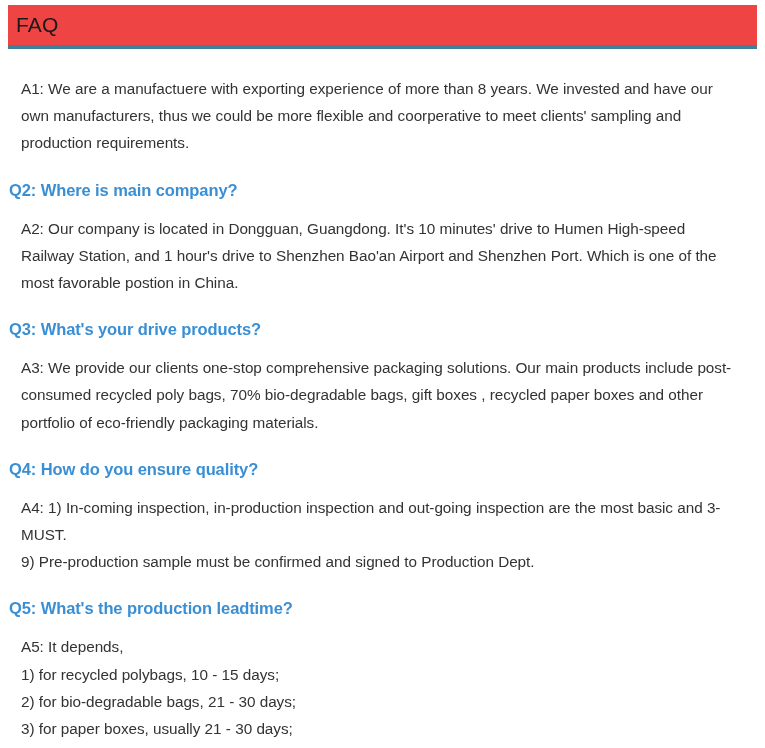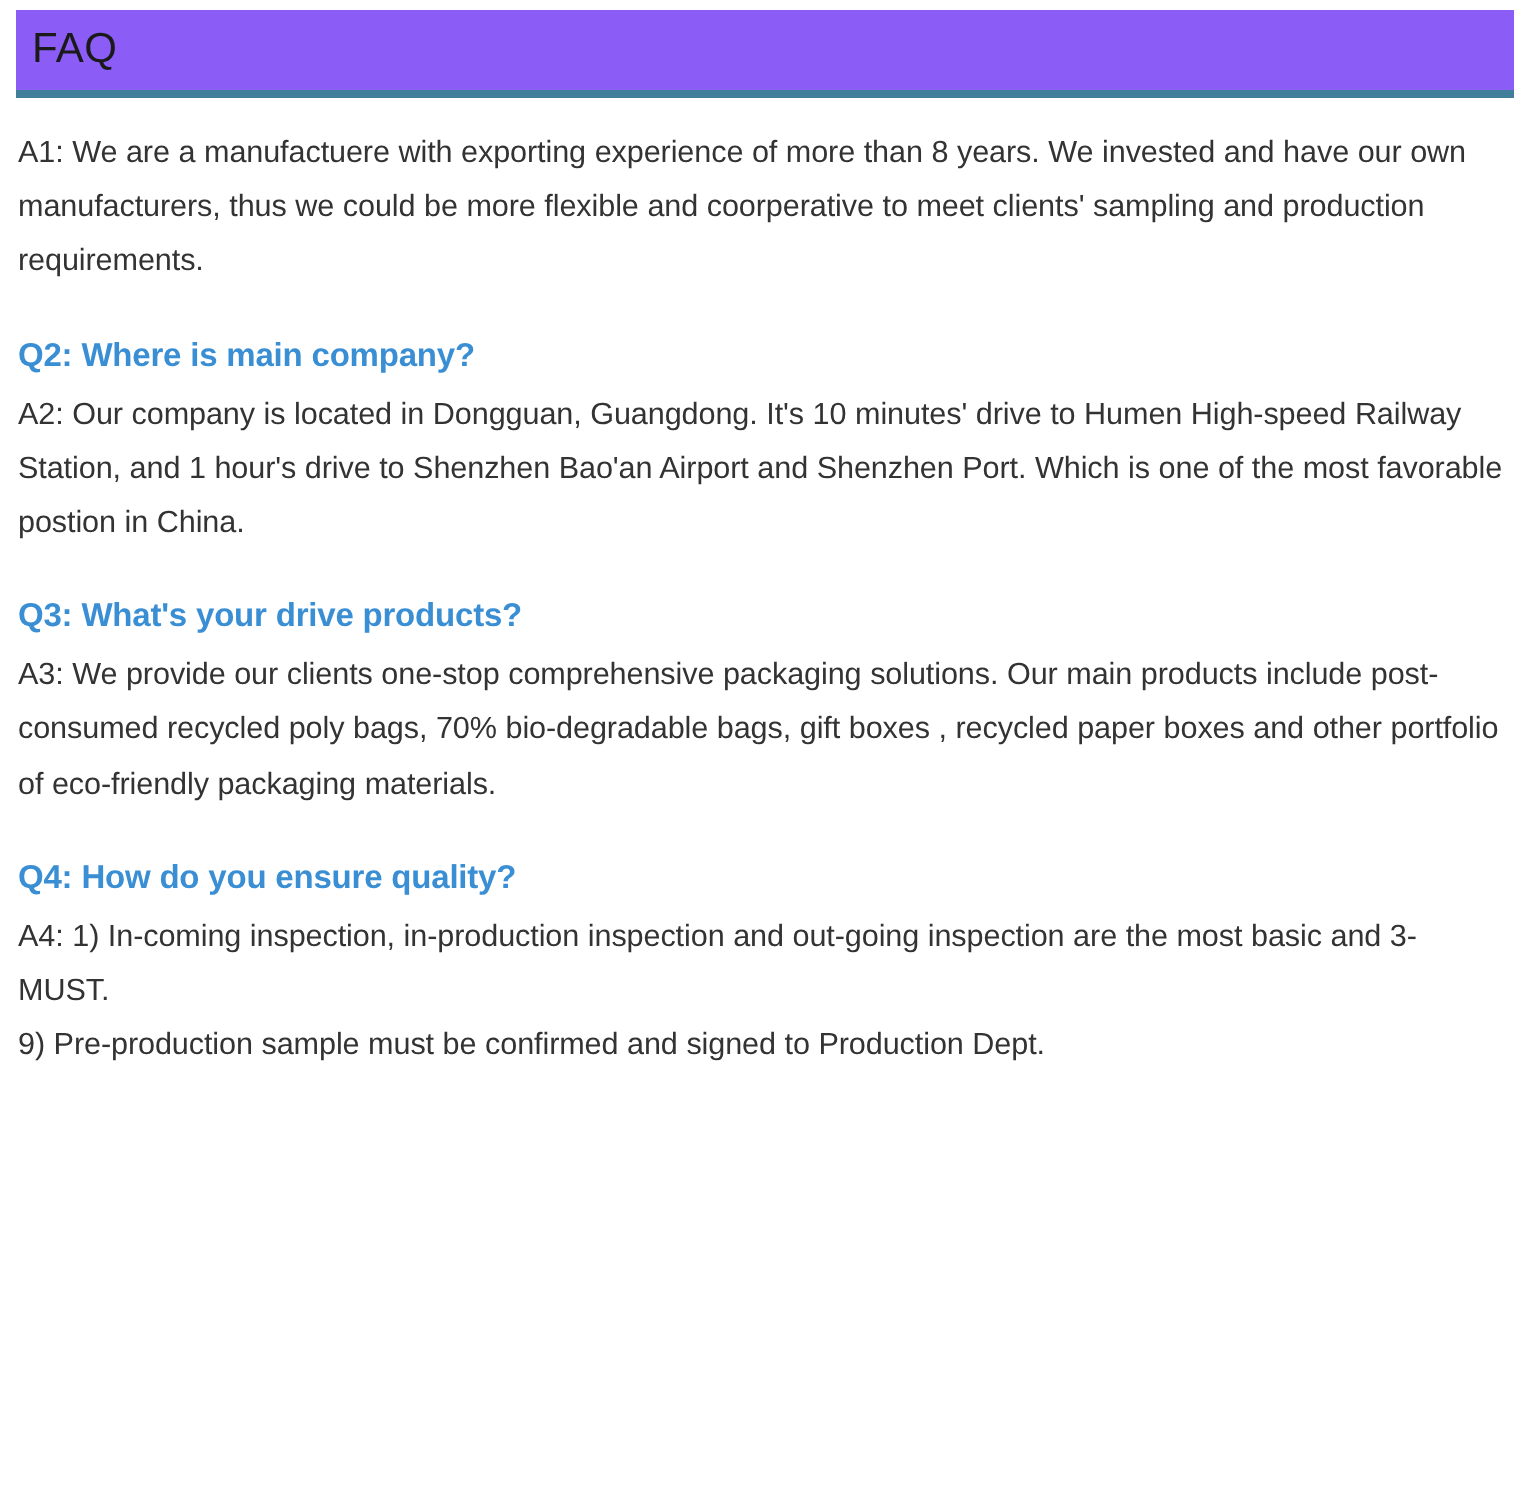--- a/index.html
+++ b/index.html
@@ -22,21 +22,21 @@
     background: #ffffff;
   }
 
   
   .faq-banner {
     position: absolute;
     left: 8px;
     top: 5px;
     width: 749px;
     height: 44px;
-    background: #8b5cf6;
+    background: #ef4444;
     border-bottom: 4px solid #3f7f99;
     box-sizing: border-box;
   }
   .faq-banner-title {
     position: absolute;
     left: 8px;
     top: 50%;
     transform: translateY(-52%);
     font-size: 21px;
     line-height: 1;
@@ -67,21 +67,21 @@
     color: #3a8fd4;
     line-height: 1.45;
     margin: 0 0 3px 0;
     letter-spacing: -0.1px;
   }
 
   .faq-answer {
     font-size: 15.3px;
     color: #333333;
     line-height: 1.78;
-    margin: 0;
+    margin: 12px;
     letter-spacing: -0.05px;
     word-spacing: 0.1px;
   }
   .faq-answer .ln {
     display: block;
   }
 </style>
 </head>
 <body>
 
@@ -114,15 +114,25 @@
     </div>
 
     <div class="faq-item">
       <p class="faq-question">Q4: How do you ensure quality?</p>
       <p class="faq-answer">
         <span class="ln">A4: 1) In-coming inspection, in-production inspection and out-going inspection are the most basic and 3-MUST.</span>
         <span class="ln">9) Pre-production sample must be confirmed and signed to Production Dept.</span>
       </p>
     </div>
 
+    <div class="faq-item">
+      <p class="faq-question">Q5: What's the production leadtime?</p>
+      <p class="faq-answer">
+        <span class="ln">A5: It depends,</span>
+        <span class="ln">1) for recycled polybags, 10 - 15 days;</span>
+        <span class="ln">2) for bio-degradable bags, 21 - 30 days;</span>
+        <span class="ln">3) for paper boxes, usually 21 - 30 days;</span>
+
+      </p>
+    </div>
   </div>
 
 </div>
 
 </body></html>

